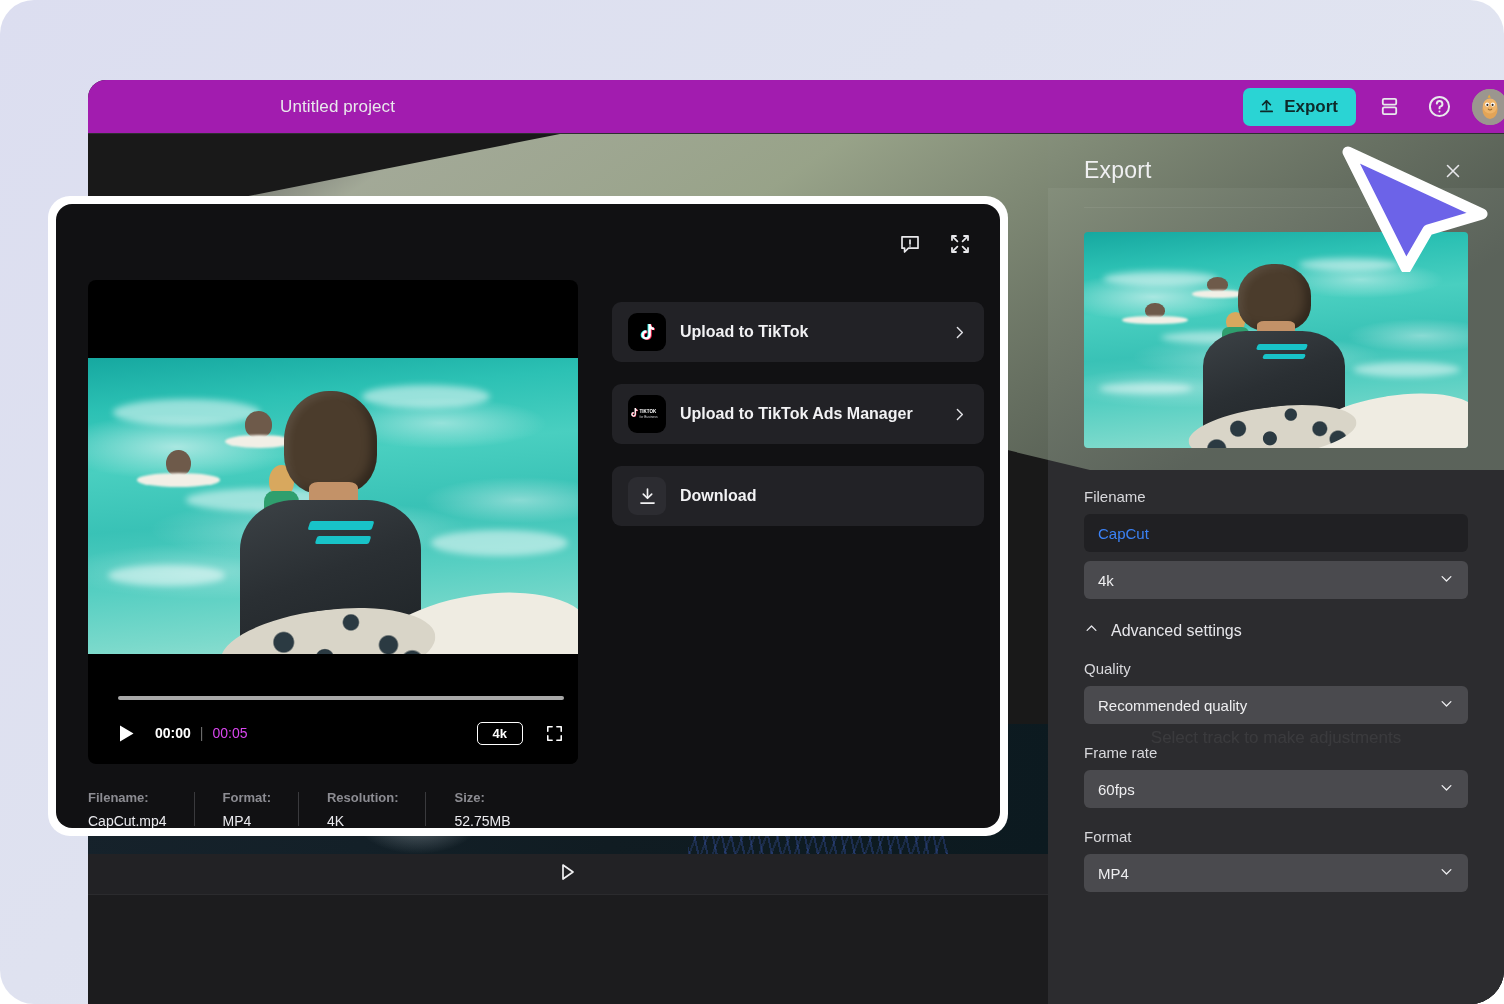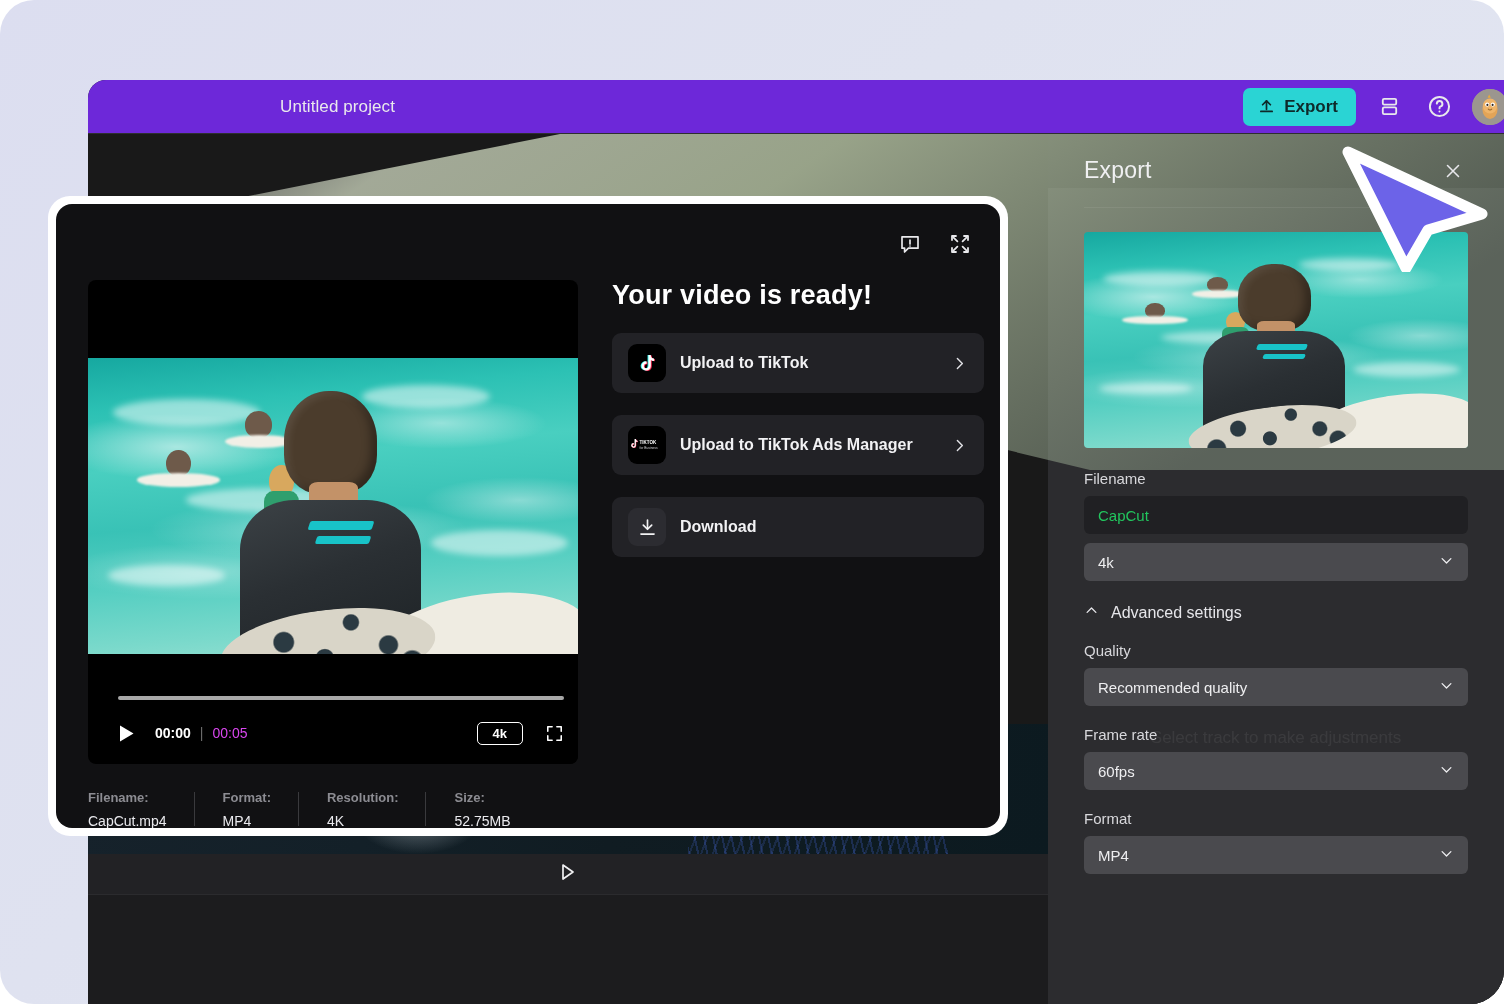--- a/index.html
+++ b/index.html
@@ -32,21 +32,21 @@
     border-radius: 18px 0 0 0;
     overflow: hidden;
   }
 
   
   #topbar {
     position: absolute;
     left: 0; top: 0;
     width: 100%;
     height: 54px;
-    background: #6d28d9;
+    background: #a21caf;
     border-bottom: 1px solid #2e2e31;
     display: flex;
     align-items: center;
   }
   #project-title {
     position: absolute;
     left: 192px;
     font-size: 17px;
     color: #e9e9ec;
     letter-spacing: .1px;
@@ -195,39 +195,39 @@
   }
   #export-thumb {
     margin-top: 24px;
     width: 384px;
     height: 216px;
     border-radius: 4px;
     overflow: hidden;
     position: relative;
   }
   .field-label {
-    margin-top: 22px;
+    margin-top: 40px;
     font-size: 15px;
     color: #d8d8dc;
   }
   .field-label.tight { margin-top: 20px; }
   .field-input, .field-select {
     margin-top: 9px;
     width: 384px;
     height: 38px;
     border-radius: 6px;
     display: flex;
     align-items: center;
     padding: 0 14px;
     font-size: 15px;
     cursor: pointer;
   }
   .field-input {
     background: #202023;
-    color: #22c55e;
+    color: #3b82f6;
   }
   .field-select {
     background: #4a4a4e;
     color: #eeeef0;
     justify-content: space-between;
   }
   #advanced-toggle {
     margin-top: 22px;
     display: flex;
     align-items: center;
@@ -758,21 +758,20 @@
           <div class="meta-key">Resolution:</div>
           <div class="meta-val">4K</div>
         </div>
         <div class="meta-cell">
           <div class="meta-key">Size:</div>
           <div class="meta-val">52.75MB</div>
         </div>
       </div>
 
       <div id="actions">
-        <div id="ready-heading">Your video is ready!</div>
 
         <div class="action-row">
           <span class="action-icon">
             <svg width="22" height="22" viewBox="0 0 24 24">
               <path d="M16.2 3.2h-2.6v12.1a2.5 2.5 0 1 1-2.1-2.5v-2.7a5.1 5.1 0 1 0 4.7 5.1V8.6a6 6 0 0 0 3.4 1.1V7.1a3.6 3.6 0 0 1-3.4-3.9z" fill="#25F4EE" transform="translate(-1,0)"></path>
               <path d="M16.2 3.2h-2.6v12.1a2.5 2.5 0 1 1-2.1-2.5v-2.7a5.1 5.1 0 1 0 4.7 5.1V8.6a6 6 0 0 0 3.4 1.1V7.1a3.6 3.6 0 0 1-3.4-3.9z" fill="#FE2C55" transform="translate(1,0.5)"></path>
               <path d="M16.2 3.2h-2.6v12.1a2.5 2.5 0 1 1-2.1-2.5v-2.7a5.1 5.1 0 1 0 4.7 5.1V8.6a6 6 0 0 0 3.4 1.1V7.1a3.6 3.6 0 0 1-3.4-3.9z" fill="#ffffff"></path>
             </svg>
           </span>
           <span class="action-label">Upload to TikTok</span>

